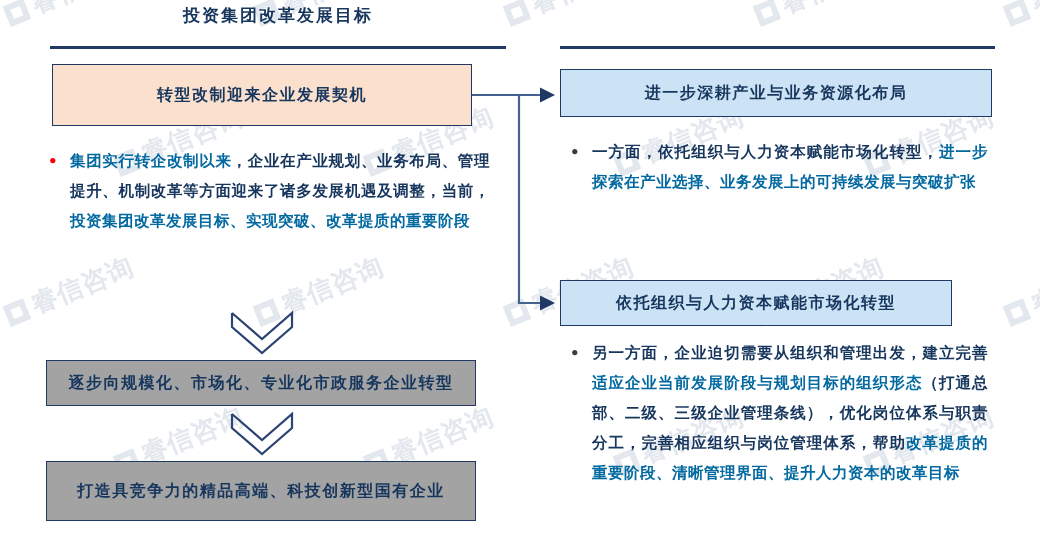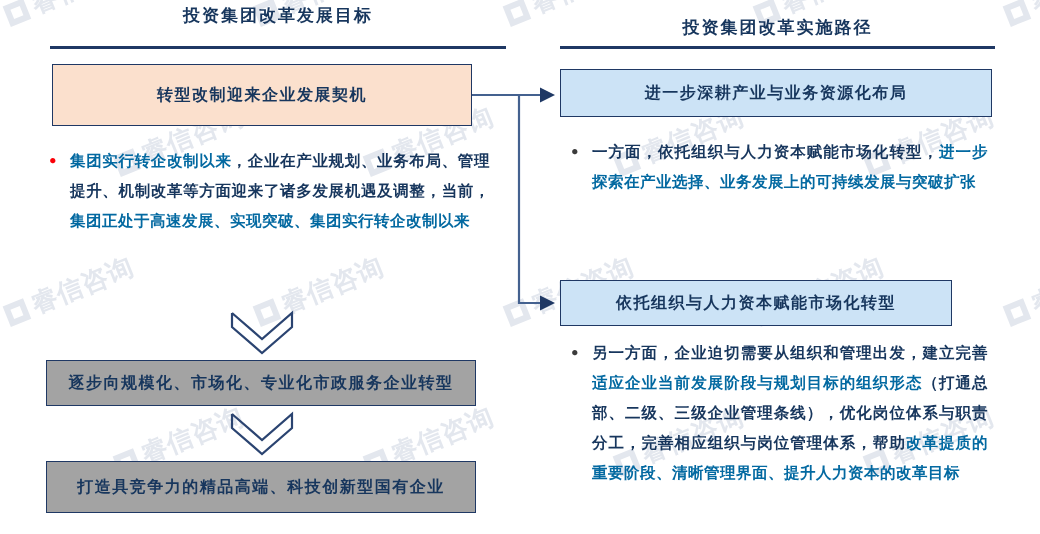--- a/index.html
+++ b/index.html
@@ -226,32 +226,31 @@
 
   <div class="col-title" style="left:50px; top:4px; width:456px;">投资集团改革发展目标</div>
   <div class="col-rule" style="left:50px; top:46px; width:456px;"></div>
 
   <div class="node-box node-orange" style="left:52px; top:64px; width:420px; height:62px;">
     <span>转型改制迎来企业发展契机</span>
   </div>
 
   <div class="para" id="left-para" style="left:48px; top:146px; width:442px;">
     <span class="bullet bullet-red">•</span>
-    <span class="ptext"><span class="hl-red">集团实行转企改制以来</span><span>，企业在产业规划、业务布局、管理提升、机制改革等方面迎来了诸多发展机遇及调整，当前，</span><span class="hl-red">集团正处于高速发展、实现突破、集团实行转企改制以来</span></span>
+    <span class="ptext"><span class="hl-red">集团实行转企改制以来</span><span>，企业在产业规划、业务布局、管理提升、机制改革等方面迎来了诸多发展机遇及调整，当前，</span><span class="hl-red">投资集团改革发展目标、实现突破、改革提质的重要阶段</span></span>
   </div>
 
   <div class="node-box node-white" style="left:46px; top:360px; width:430px; height:46px;">
     <span>逐步向规模化、市场化、专业化市政服务企业转型</span>
   </div>
 
-  <div class="node-box node-white" style="left:46px; top:461px; width:430px; height:52px;">
+  <div class="node-box node-white" style="left:46px; top:461px; width:430px; height:60px;">
     <span>打造具竞争力的精品高端、科技创新型国有企业</span>
   </div>
 
-  <div class="col-title" style="left:560px; top:16px; width:435px;">投资集团改革实施路径</div>
   <div class="col-rule" style="left:560px; top:46px; width:435px;"></div>
 
   <div class="node-box node-blue" style="left:560px; top:69px; width:432px; height:48px;">
     <span>进一步深耕产业与业务资源化布局</span>
   </div>
 
   <div class="para" style="left:570px; top:137px; width:418px;">
     <span class="bullet bullet-dark">•</span>
     <span class="ptext"><span>一方面，依托组织与人力资本赋能市场化转型，</span><span class="hl-red">进一步探索在产业选择、业务发展上的可持续发展与突破扩张</span></span>
   </div>

